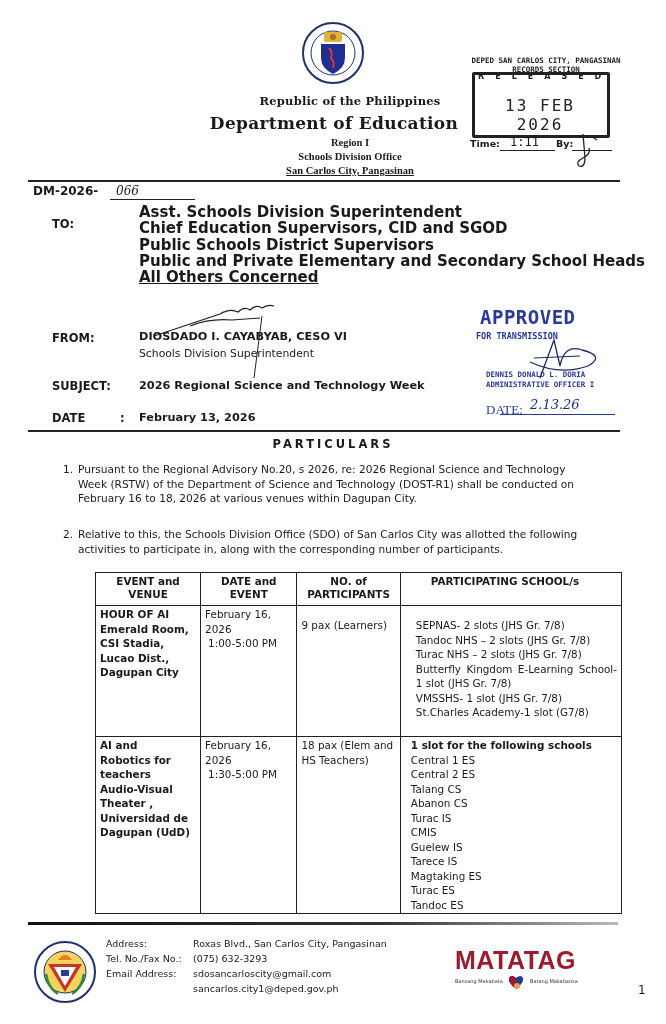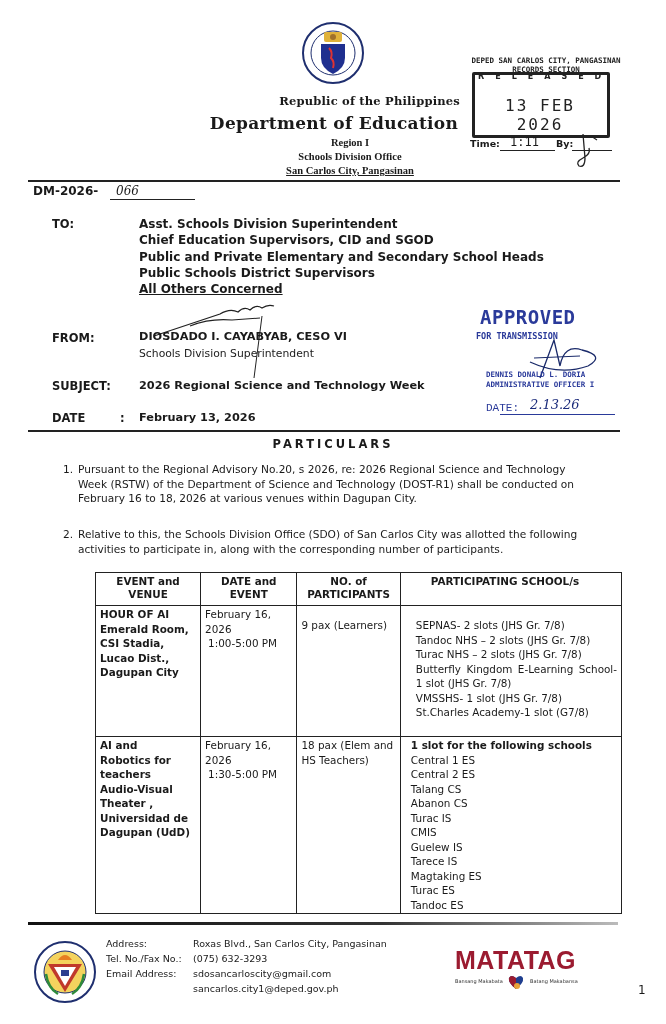--- a/index.html
+++ b/index.html
@@ -1,42 +1,42 @@
 <!DOCTYPE html>
 <html><head>
 <meta charset="utf-8">
 <style>
   html, body { margin: 0; padding: 0; background: #ffffff; }
   body { width: 666px; height: 1024px; position: relative; overflow: hidden; font-family: "DejaVu Sans", sans-serif; color: #1a1a1a; }
   .abs { position: absolute; }
 
   
   .seal { left: 302px; top: 22px; width: 62px; height: 62px; }
-  .republic { left: 240px; top: 94px; width: 220px; text-align: right; font-family: "DejaVu Serif", serif; font-weight: bold; font-size: 11.5px; letter-spacing: 0.2px; }
+  .republic { left: 240px; top: 94px; width: 220px; text-align: center; font-family: "DejaVu Serif", serif; font-weight: bold; font-size: 11.5px; letter-spacing: 0.2px; }
   .deped { left: 208px; top: 113px; width: 252px; text-align: center; font-family: "DejaVu Serif", serif; font-weight: bold; font-size: 17px; letter-spacing: 0.3px; }
   .hdr-line { left: 240px; width: 220px; text-align: center; font-family: "Liberation Serif", serif; font-weight: bold; font-size: 10.5px; }
   .top-rule { left: 28px; top: 180px; width: 592px; height: 0; border-top: 2px solid #222; }
 
   
   .stamp-title { left: 466px; top: 56px; width: 160px; text-align: center; font-family: "DejaVu Sans Mono", monospace; font-weight: bold; font-size: 7.5px; line-height: 9px; color: #222; }
   .stamp-box { left: 472px; top: 72px; width: 132px; height: 60px; border: 3px solid #222; border-radius: 2px; }
   .stamp-release { left: 478px; top: 72px; width: 120px; font-family: "DejaVu Sans", sans-serif; font-weight: bold; font-size: 8px; letter-spacing: 11px; color: #222; }
   .stamp-date { left: 480px; top: 96px; width: 120px; text-align: center; font-family: "DejaVu Sans Mono", monospace; font-size: 16px; letter-spacing: 2px; color: #222; }
   .stamp-time { left: 470px; top: 138px; font-size: 9.5px; font-weight: bold; }
   .stamp-time-line { left: 500px; top: 150px; width: 55px; border-top: 1px solid #222; }
   .stamp-time-val { left: 510px; top: 135px; font-family: "DejaVu Sans Mono", monospace; font-size: 12px; }
   .stamp-by { left: 556px; top: 138px; font-size: 9.5px; font-weight: bold; }
   .stamp-by-line { left: 572px; top: 150px; width: 40px; border-top: 1px solid #222; }
 
   
   .dm { left: 33px; top: 184px; font-weight: bold; font-size: 12px; }
   .dm-line { left: 110px; top: 199px; width: 85px; border-top: 1px solid #222; }
   .dm-num { left: 116px; top: 184px; font-family: "DejaVu Serif", serif; font-style: italic; font-size: 12px; }
   .lbl { font-weight: bold; font-size: 11.5px; }
-  .to-list { left: 139px; top: 216px; font-weight: bold; font-size: 12px; line-height: 16.3px; }
+  .to-list { left: 139px; top: 204px; font-weight: bold; font-size: 15px; line-height: 16.3px; }
   .to-list div { white-space: nowrap; }
   .from-name { left: 139px; top: 330px; font-weight: bold; font-size: 11.3px; }
   .from-title { left: 139px; top: 347px; font-size: 10.8px; }
   .subject { left: 139px; top: 379px; font-weight: bold; font-size: 11.3px; }
   .date-colon { left: 120px; top: 411px; font-weight: bold; font-size: 11.5px; }
   .date-val { left: 139px; top: 411px; font-weight: bold; font-size: 11.3px; }
   .mid-rule { left: 28px; top: 430px; width: 592px; border-top: 2px solid #222; }
 
   
   .approved { left: 480px; top: 306px; width: 130px; font-family: "DejaVu Sans Mono", monospace; font-weight: bold; font-size: 19px; color: #2a3a9a; letter-spacing: 0.5px; transform: scaleY(1.05); }
@@ -108,22 +108,22 @@
 </svg>
 
 <div class="abs dm">DM-2026-</div>
 <div class="abs dm-line"></div>
 <div class="abs dm-num">066</div>
 
 <div class="abs lbl" style="left:52px;top:217px">TO:</div>
 <div class="abs to-list">
   <div>Asst. Schools Division Superintendent</div>
   <div>Chief Education Supervisors, CID  and SGOD</div>
+  <div>Public Schools District Supervisors</div>
   <div>Public and Private Elementary and Secondary School Heads</div>
-  <div>Public Schools District Supervisors</div>
   <div style="text-decoration:underline">All Others Concerned</div>
 </div>
 
 <svg class="abs" style="left:150px;top:300px" width="150" height="45">
   <path d="M4 36 Q40 24 70 14 Q80 8 88 12 Q94 6 100 10 Q106 4 112 8 Q118 4 124 6" stroke="#222" stroke-width="1.3" fill="none"></path>
   <path d="M40 26 Q60 18 82 20 L110 18" stroke="#222" stroke-width="1.1" fill="none"></path>
 </svg>
 <svg class="abs" style="left:248px;top:314px" width="20" height="66">
   <path d="M14 2 L6 64" stroke="#222" stroke-width="1"></path>
 </svg>
@@ -143,21 +143,21 @@
 <div class="abs approved">APPROVED</div>
 <div class="abs approved-sub">FOR TRANSMISSION</div>
 <svg class="abs approved-sig" viewBox="0 0 90 44">
   <path d="M20 42 L34 4 L40 30 Q44 8 62 14 Q86 20 68 30 Q40 40 10 26" stroke="#1a2a6a" stroke-width="1.3" fill="none"></path>
   <path d="M14 22 L60 20" stroke="#1a2a6a" stroke-width="1.1"></path>
 </svg>
 <div class="abs approved-name">
   <div>DENNIS DONALD L. DORIA</div>
   <div>ADMINISTRATIVE OFFICER I</div>
 </div>
-<div class="abs" style="left:486px;top:402px;font-family:Liberation Mono, monospace;font-size:11px;color:#2a3a9a">DATE:</div>
+<div class="abs" style="left:486px;top:402px;font-family:Liberation Serif, serif;font-size:13px;color:#2a3a9a">DATE:</div>
 <div class="abs approved-date">2.13.26</div>
 <div class="abs approved-line"></div>
 
 <div class="abs particulars">PARTICULARS</div>
 
 <div class="abs para" style="top:462px">
   <span class="num">1.</span>
   <div>Pursuant to the Regional Advisory No.20, s 2026, re: 2026 Regional Science and Technology</div>
   <div>Week (RSTW) of the Department of Science and Technology (DOST-R1) shall be conducted on</div>
   <div>February 16 to 18, 2026 at various venues within Dagupan City.</div>

